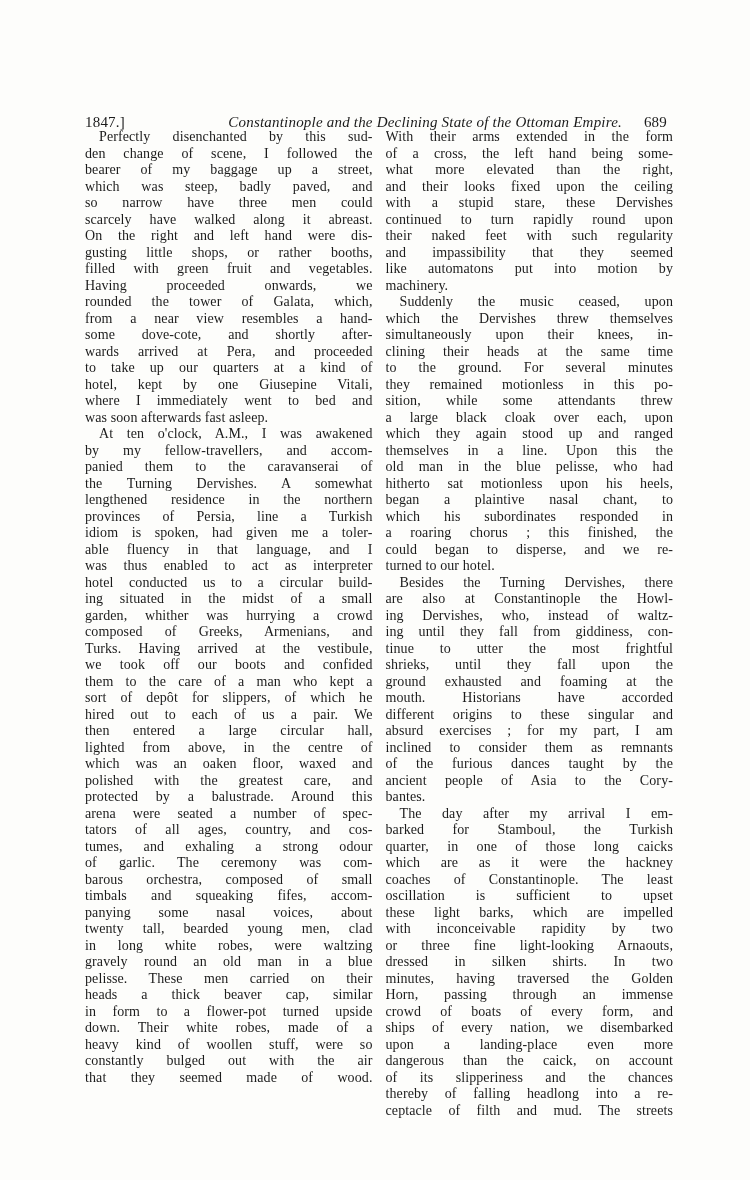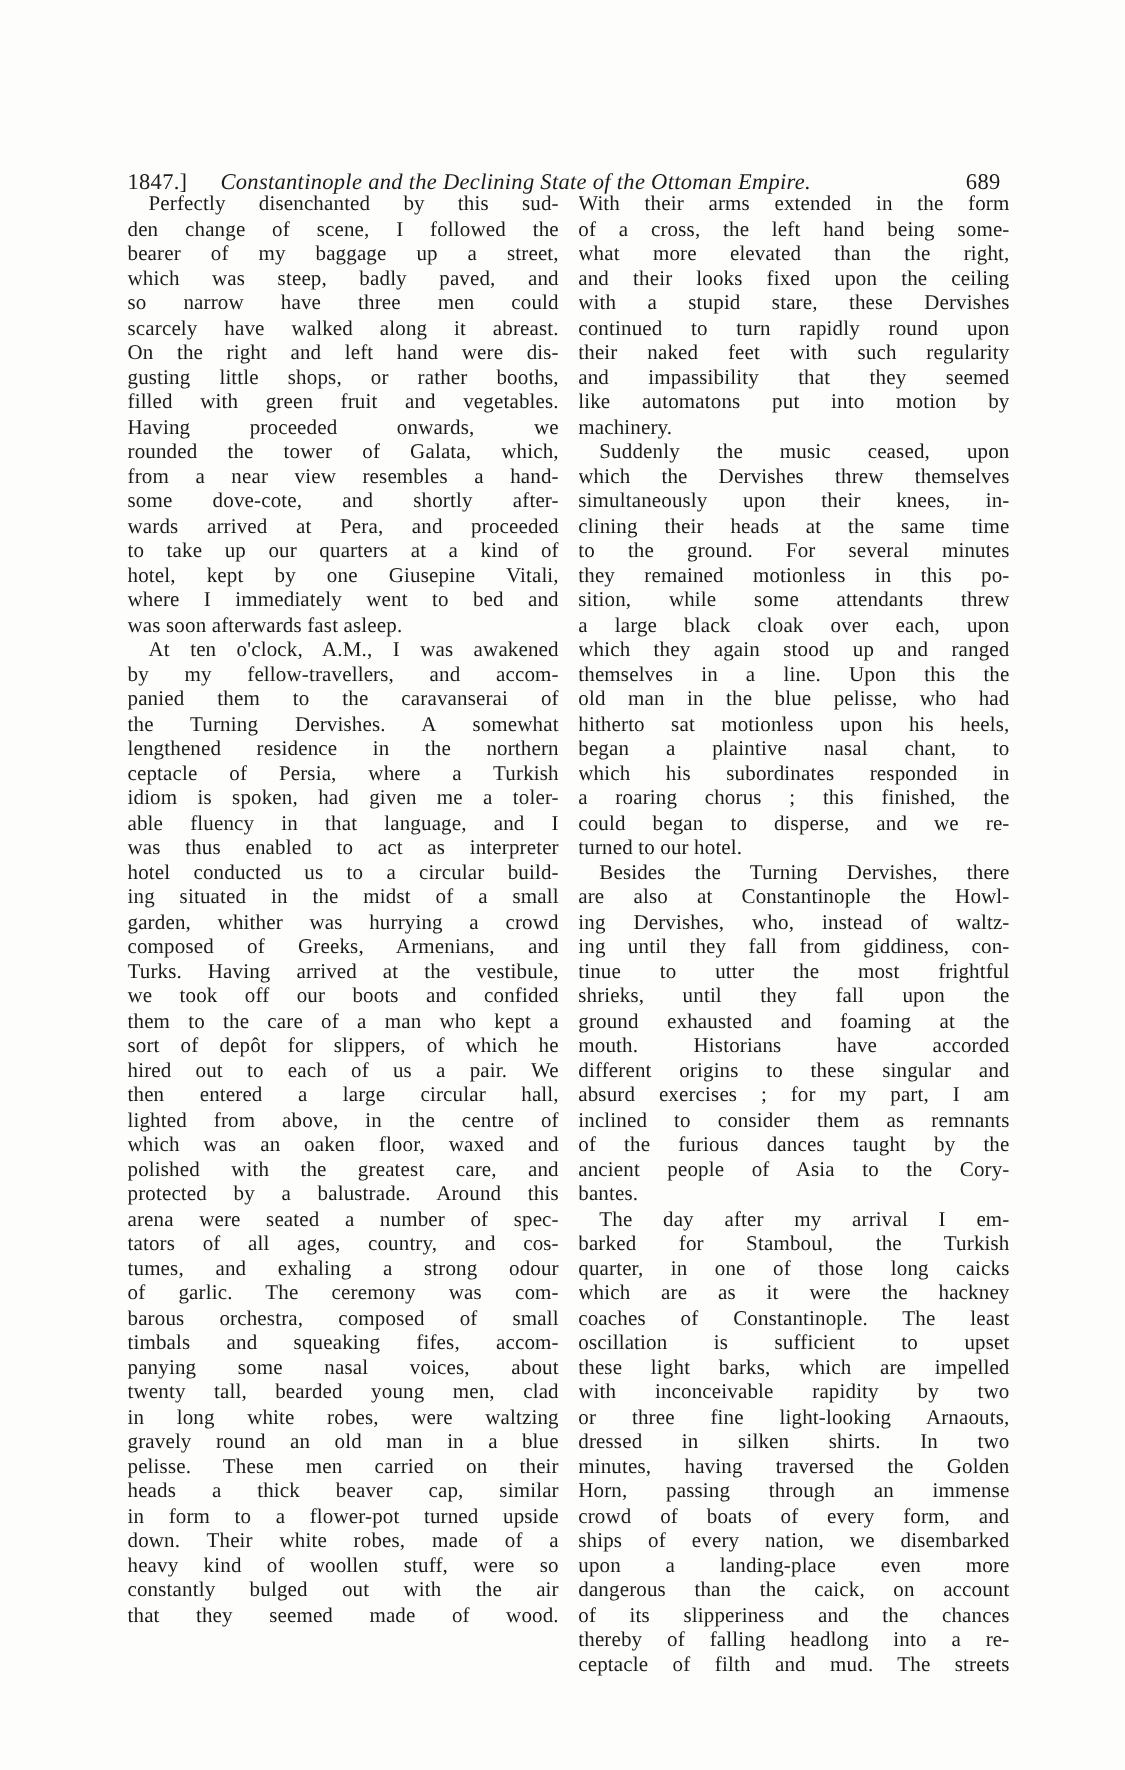--- a/index.html
+++ b/index.html
@@ -23,21 +23,21 @@
     position: absolute;
     left: 85px;
     top: 78px;
     width: 588px;
     display: flex;
     align-items: baseline;
     font-size: 15px;
     letter-spacing: 0.2px;
   }
   .header .year { min-width: 62px; text-align: left; }
-  .header .title { flex: 1; text-align: left; font-style: italic; }
+  .header .title { flex: 1; text-align: right; font-style: italic; }
   .header .pagenum { min-width: 45px; text-align: right; padding-right: 6px; margin-top: 36px; }
   .columns {
     position: absolute;
     left: 85px;
     top: 102px;
     width: 588px;
     display: flex;
     gap: 13px;
   }
   .col { width: 288px; margin-top: 27px; }
@@ -84,21 +84,21 @@
           <div class="line">hotel, kept by one Giusepine Vitali,</div>
           <div class="line">where I immediately went to bed and</div>
           <div class="line last">was soon afterwards fast asleep.</div>
         </div>
         <div class="para">
           <div class="line first">At ten o'clock, A.M., I was awakened</div>
           <div class="line">by my fellow-travellers, and accom-</div>
           <div class="line">panied them to the caravanserai of</div>
           <div class="line">the Turning Dervishes. A somewhat</div>
           <div class="line">lengthened residence in the northern</div>
-          <div class="line">ceptacle of Persia, where a Turkish</div>
+          <div class="line">provinces of Persia, line a Turkish</div>
           <div class="line">idiom is spoken, had given me a toler-</div>
           <div class="line">able fluency in that language, and I</div>
           <div class="line">was thus enabled to act as interpreter</div>
           <div class="line">hotel conducted us to a circular build-</div>
           <div class="line">ing situated in the midst of a small</div>
           <div class="line">garden, whither was hurrying a crowd</div>
           <div class="line">composed of Greeks, Armenians, and</div>
           <div class="line">Turks. Having arrived at the vestibule,</div>
           <div class="line">we took off our boots and confided</div>
           <div class="line">them to the care of a man who kept a</div>

